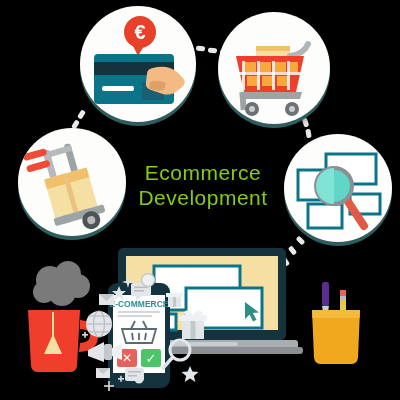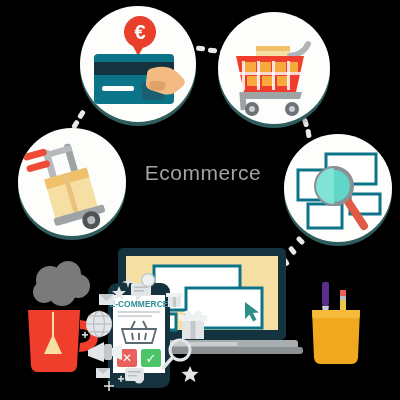--- a/index.html
+++ b/index.html
@@ -10,21 +10,21 @@
   
   .circle{position:absolute;border-radius:50%;background:#fdfdfb;
           box-shadow:0 4px 0 0 #2f5c5c, 0 5px 6px rgba(0,0,0,.4);}
   .circle .inner{position:absolute;inset:0;border-radius:50%;overflow:hidden;}
 
   
   .dash{position:absolute;background:#e9e9e9;border-radius:2px;}
 
   
   #title{position:absolute;left:118px;top:160px;width:170px;text-align:center;
-         color:#a3a3a3;font-size:21px;line-height:25px;letter-spacing:.5px;
+         color:#84cc16;font-size:21px;line-height:25px;letter-spacing:.5px;
          font-family:"Liberation Sans",sans-serif;}
   #title .l2{display:block;}
 </style>
 </head>
 <body>
 
 <div id="stage">
 
   <div>
     <div class="dash" style="left:184px;top:44px;width:9px;height:5px;transform:rotate(8deg);"></div>
@@ -42,20 +42,21 @@
   </div>
   <div>
     <div class="dash" style="left:296px;top:238px;width:9px;height:5px;transform:rotate(46deg);"></div>
     <div class="dash" style="left:288px;top:248px;width:9px;height:5px;transform:rotate(52deg);"></div>
     <div class="dash" style="left:281px;top:259px;width:9px;height:5px;transform:rotate(56deg);"></div>
     <div class="dash" style="left:276px;top:270px;width:9px;height:5px;transform:rotate(62deg);"></div>
   </div>
 
   <div id="title">
     <span>Ecommerce</span>
+    <span class="l2">Development</span>
   </div>
 
   <div class="circle" style="left:80px;top:6px;width:116px;height:116px;">
     <div class="inner">
       <svg viewBox="0 0 116 116" width="116" height="116">
 
         <circle cx="60" cy="26" r="16" fill="#e8402a"></circle>
         <polygon points="52,38 58,50 64,40" fill="#e8402a"></polygon>
         <text x="60" y="33" font-size="20" font-family="Liberation Sans, sans-serif" font-weight="bold" fill="#ffffff" text-anchor="middle">€</text>
 

